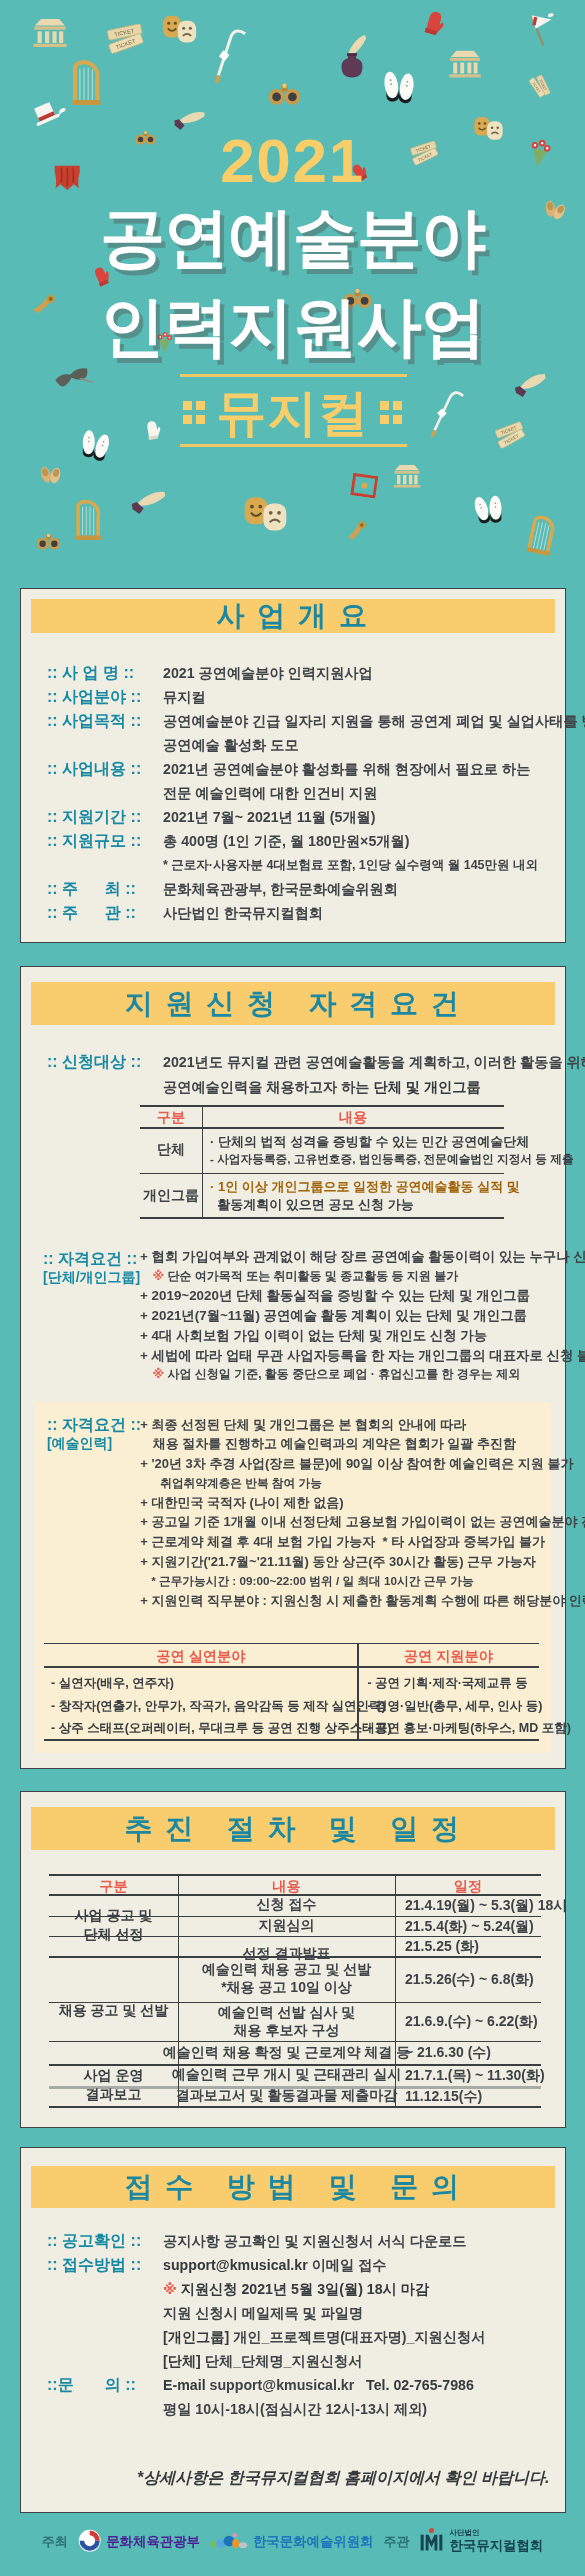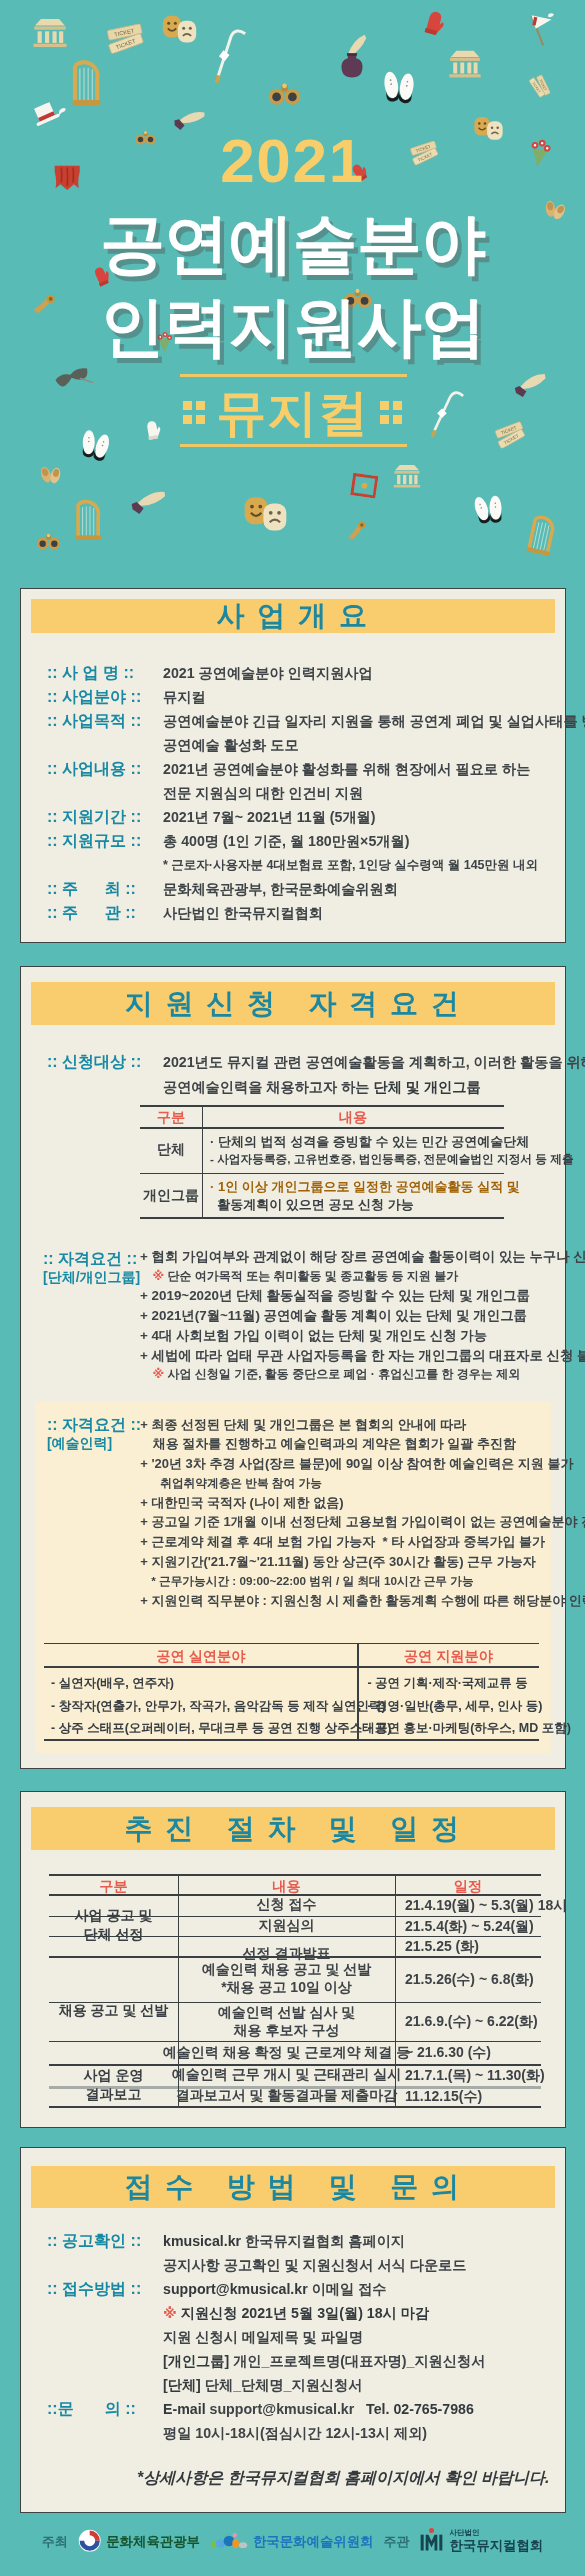--- a/index.html
+++ b/index.html
@@ -74,21 +74,21 @@
     position:absolute;font-size:16px;font-weight:800;font-style:italic;color:#33393D;
     white-space:pre;
   }
   
   .footer{
     position:absolute;top:2522px;left:0;width:585px;height:40px;
     display:flex;align-items:center;justify-content:center;gap:10px;
   }
   .f-label{font-size:13px;font-weight:800;color:#2B6E74;}
   .f-org{display:flex;align-items:center;gap:5px;}
-  .f-name{font-size:13.4px;font-weight:800;color:#14532d;white-space:pre;}
+  .f-name{font-size:13.4px;font-weight:800;color:#4c1d95;white-space:pre;}
   .f-name.blue{color:#1C75BC;}
   .f-name.dark{color:#17444F;}
   .f-small{display:block;font-size:7.5px;font-weight:600;color:#17444F;line-height:7.5px;}
 </style>
 </head>
 <body>
 
 <div class="poster">
 
   <div id="deco-layer">
@@ -403,21 +403,21 @@
     <path d="M6,6 L6,50" stroke="#D8A94E" stroke-width="5"></path>
     <line x1="12" y1="10" x2="12" y2="48" stroke="#BFE0D4" stroke-width="1.2"></line>
     <line x1="17" y1="9" x2="17" y2="48" stroke="#BFE0D4" stroke-width="1.2"></line>
     <line x1="22" y1="9" x2="22" y2="48" stroke="#BFE0D4" stroke-width="1.2"></line>
     <line x1="27" y1="11" x2="27" y2="48" stroke="#BFE0D4" stroke-width="1.2"></line>
     <rect x="3" y="48" width="34" height="6" rx="2" fill="#C6973F"></rect>
         </svg></div>
     </div>
 
   <div class="hdr-year">2021</div>
-  <div class="hdr-title" style="top:200px;">공연예술분야</div>
+  <div class="hdr-title" style="top:194px;">공연예술분야</div>
   <div class="hdr-title" style="top:283px;">인력지원사업</div>
   <div class="hdr-line" style="top:374px;"></div>
   <div class="badge-row">
     <span class="dots">
         <span></span>
         <span></span>
         <span></span>
         <span></span>
       </span>
     <span class="badge-text">뮤지컬</span>
@@ -451,21 +451,21 @@
           <div class="vlabel">:: 사업목적 ::</div>
           <div class="vlines">
             <div class="vline">공연예술분야 긴급 일자리 지원을 통해 공연계 폐업 및 실업사태를 방지,</div>
             <div class="vline">공연예술 활성화 도모</div>
           </div>
         </div>
         <div class="vrow">
           <div class="vlabel">:: 사업내용 ::</div>
           <div class="vlines">
             <div class="vline">2021년 공연예술분야 활성화를 위해 현장에서 필요로 하는</div>
-            <div class="vline">전문 지원심의 대한 인건비 지원</div>
+            <div class="vline">전문 예술인력에 대한 인건비 지원</div>
           </div>
         </div>
         <div class="vrow">
           <div class="vlabel">:: 지원기간 ::</div>
           <div class="vlines">
             <div class="vline">2021년 7월~ 2021년 11월 (5개월)</div>
           </div>
         </div>
         <div class="vrow">
           <div class="vlabel">:: 지원규모 ::</div>
@@ -619,21 +619,20 @@
   </div>
 
   <div class="card" style="top:2147px;height:366px;">
     <div class="title-bar" style="top:17.6px;height:42px;">
       <span class="tb-text">접 수   방 법   및   문 의</span>
     </div>
     <div id="apply-rows" style="position:absolute;left:26px;top:81px;right:8.4px;">
         <div class="vrow">
           <div class="vlabel">:: 공고확인 ::</div>
           <div class="vlines">
-            <div class="vline"><span class="b">kmusical.kr </span><span>한국뮤지컬협회 홈페이지</span></div>
             <div class="vline"><span>공지사항 공고확인 및 지원신청서 서식 다운로드</span></div>
           </div>
         </div>
         <div class="vrow">
           <div class="vlabel">:: 접수방법 ::</div>
           <div class="vlines">
             <div class="vline"><span class="b">support@kmusical.kr </span><span>이메일 접수</span></div>
             <div class="vline"><span class="b red">※ </span><span class="b">지원신청 2021년 5월 3일(월) 18시 마감</span></div>
             <div class="vline"><span>지원 신청시 메일제목 및 파일명</span></div>
             <div class="vline"><span class="b">[개인그룹]</span><span> 개인_프로젝트명(대표자명)_지원신청서</span></div>

